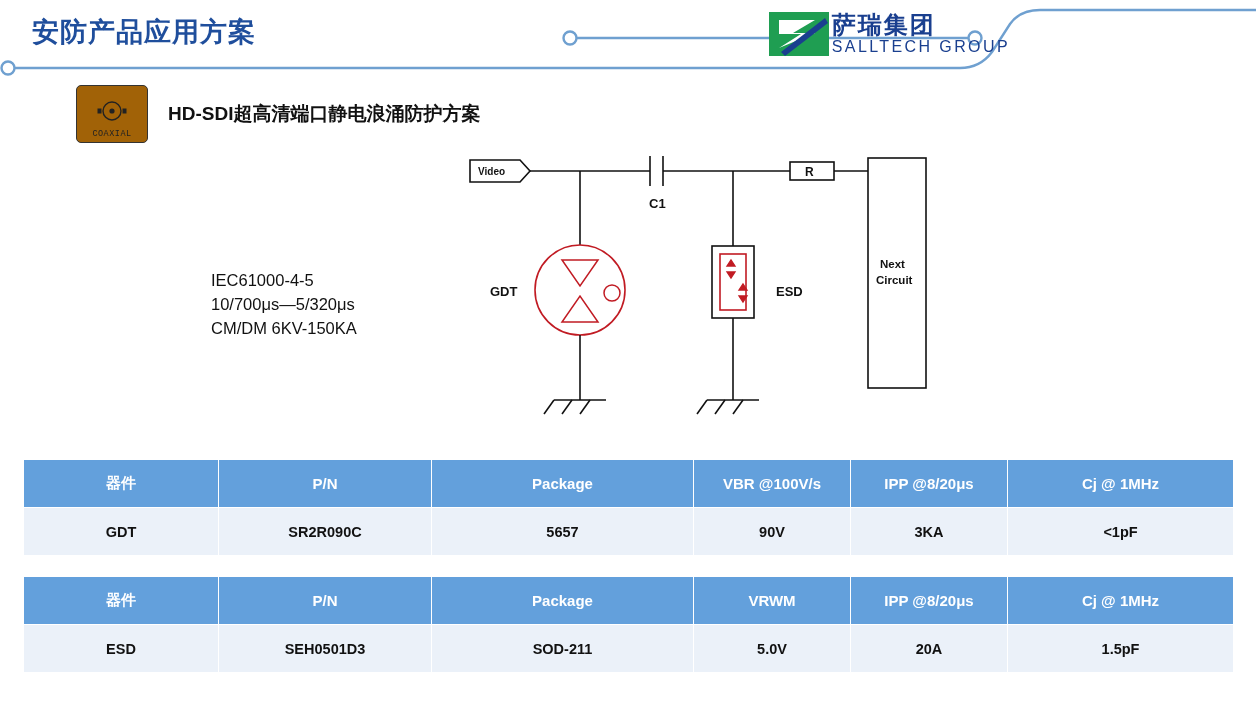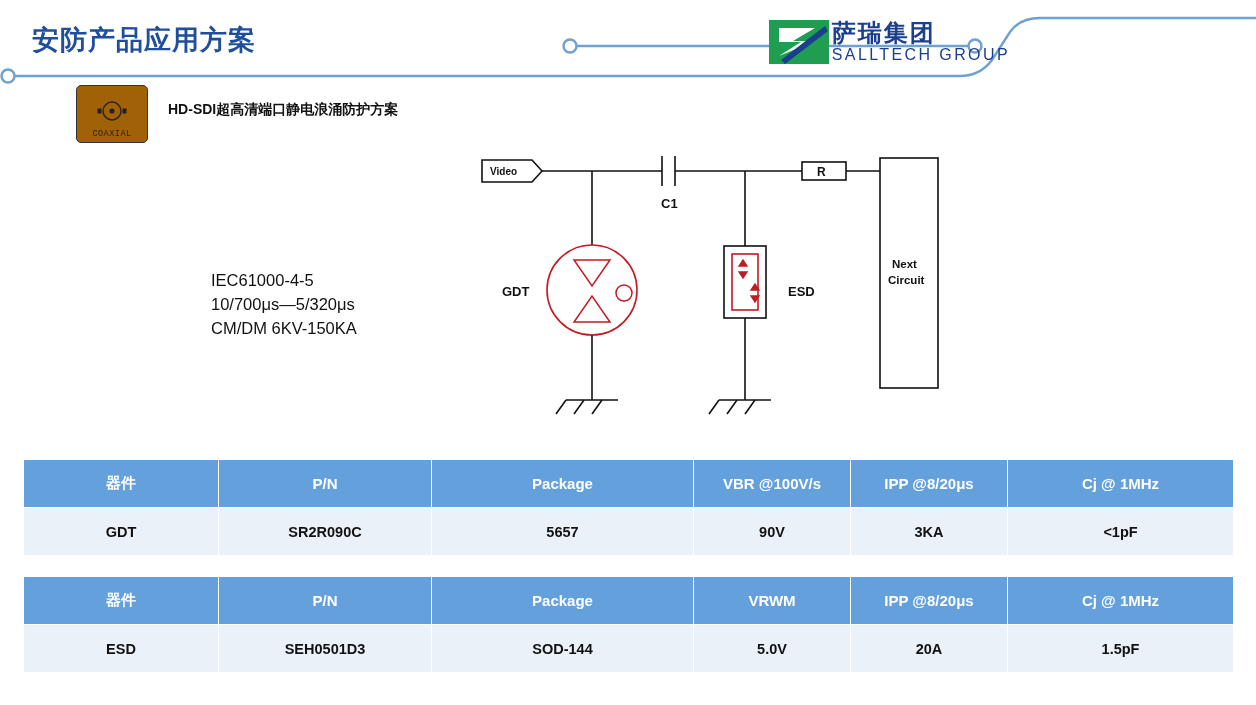--- a/index.html
+++ b/index.html
@@ -11,21 +11,21 @@
     width: 1256px;
     height: 705px;
     position: relative;
     font-family: "Liberation Sans", sans-serif;
     overflow: hidden;
   }
 
   
   .header {
     position: absolute;
-    left: 0; top: 8px;
+    left: 0; top: 0;
     width: 1024px;
     height: 78px;
   }
   .header-title {
     position: absolute;
     left: 32px; top: 14px;
     font-size: 27px;
     font-weight: bold;
     color: #1F4E9C;
     letter-spacing: 1px;
@@ -90,40 +90,40 @@
     left: 0; right: 0;
     text-align: center;
     font-size: 8.5px;
     font-family: "Liberation Mono", monospace;
     letter-spacing: 0.5px;
     color: #222;
   }
   .section-title {
     position: absolute;
     left: 168px; top: 101px;
-    font-size: 14px;
+    font-size: 19px;
     font-weight: bold;
     color: #111;
   }
 
   
   .spec-text {
     position: absolute;
     left: 211px; top: 257px;
     font-size: 16.5px;
     color: #111;
     line-height: 1.45;
     white-space: pre;
     margin-top: 12px;
   }
 
   
   .schematic {
     position: absolute;
-    left: 470px; top: 150px;
+    left: 458px; top: 150px;
     width: 520px; height: 280px; text-align: center;
   }
 
   
   .table {
     position: absolute;
     left: 23px;
     width: 1210px;
     border-collapse: collapse;
     table-layout: fixed;
@@ -315,19 +315,19 @@
       <th>Package</th>
       <th>VRWM</th>
       <th>IPP @8/20μs</th>
       <th>Cj @ 1MHz</th>
     </tr>
   </thead>
   <tbody>
     <tr>
       <td>ESD</td>
       <td>SEH0501D3</td>
-      <td>SOD-144</td>
+      <td>SOD-211</td>
       <td>5.0V</td>
       <td>20A</td>
       <td>1.5pF</td>
     </tr>
   </tbody>
 </table>
 
 </body></html>

